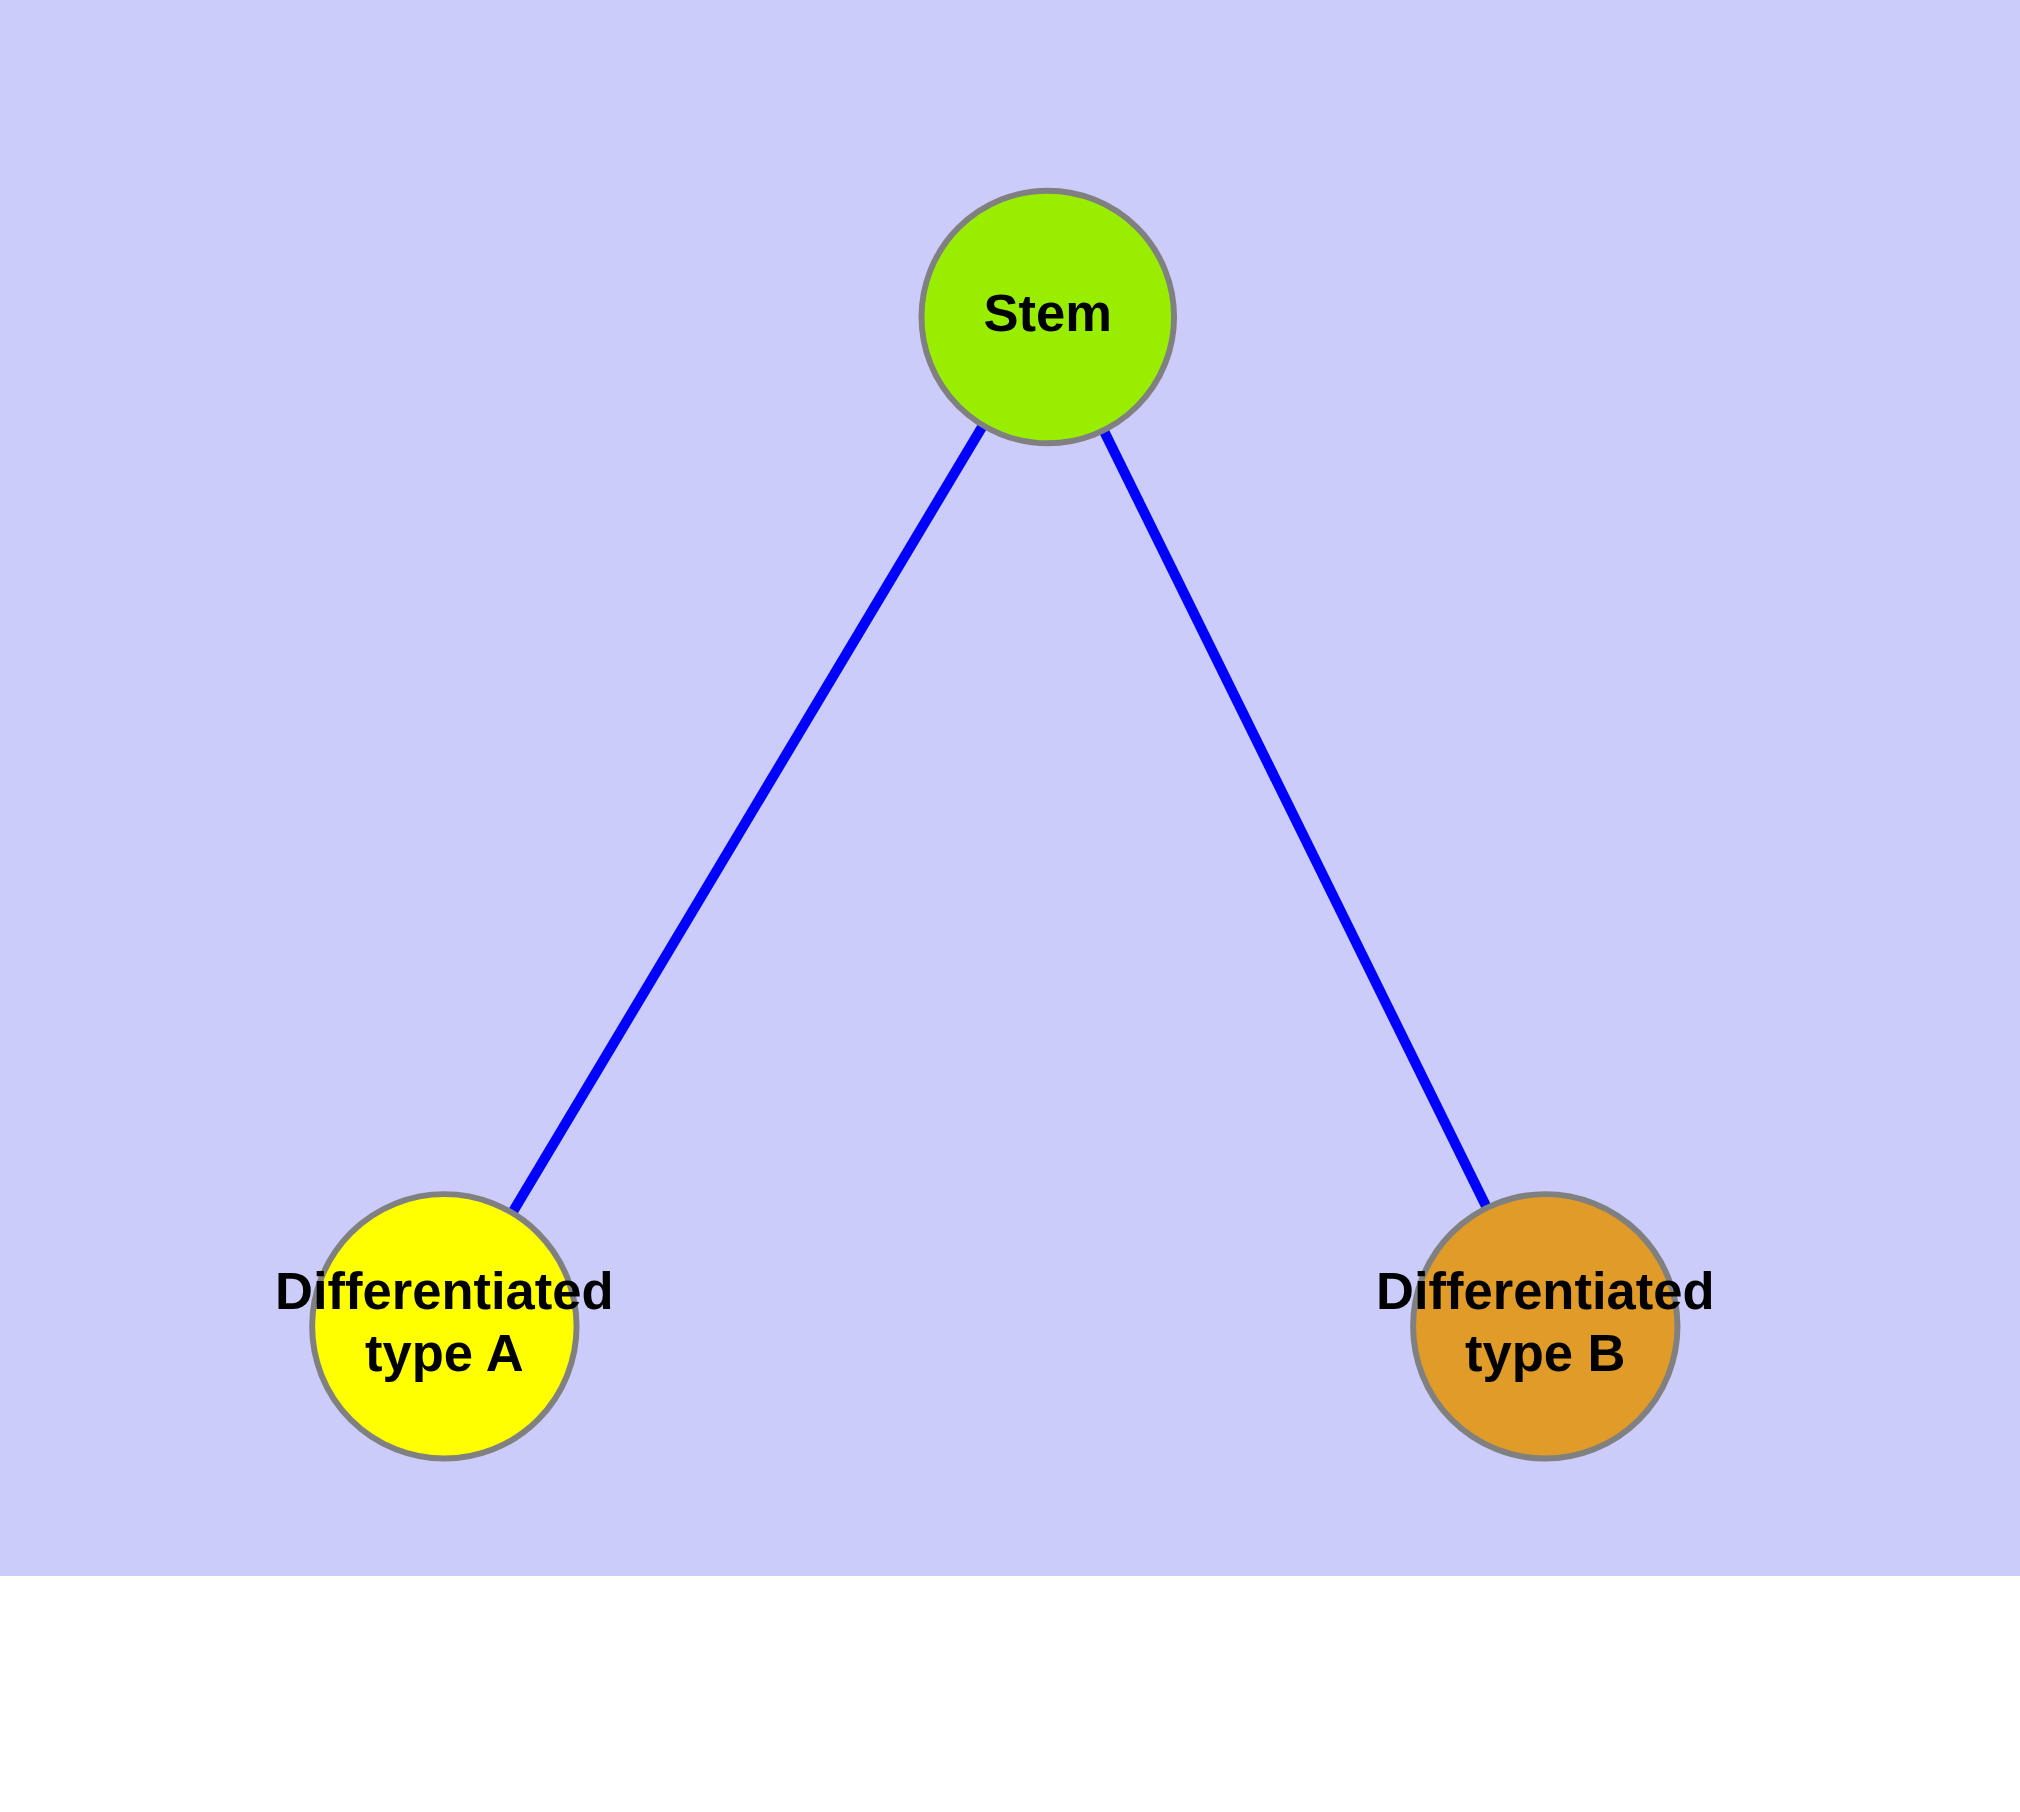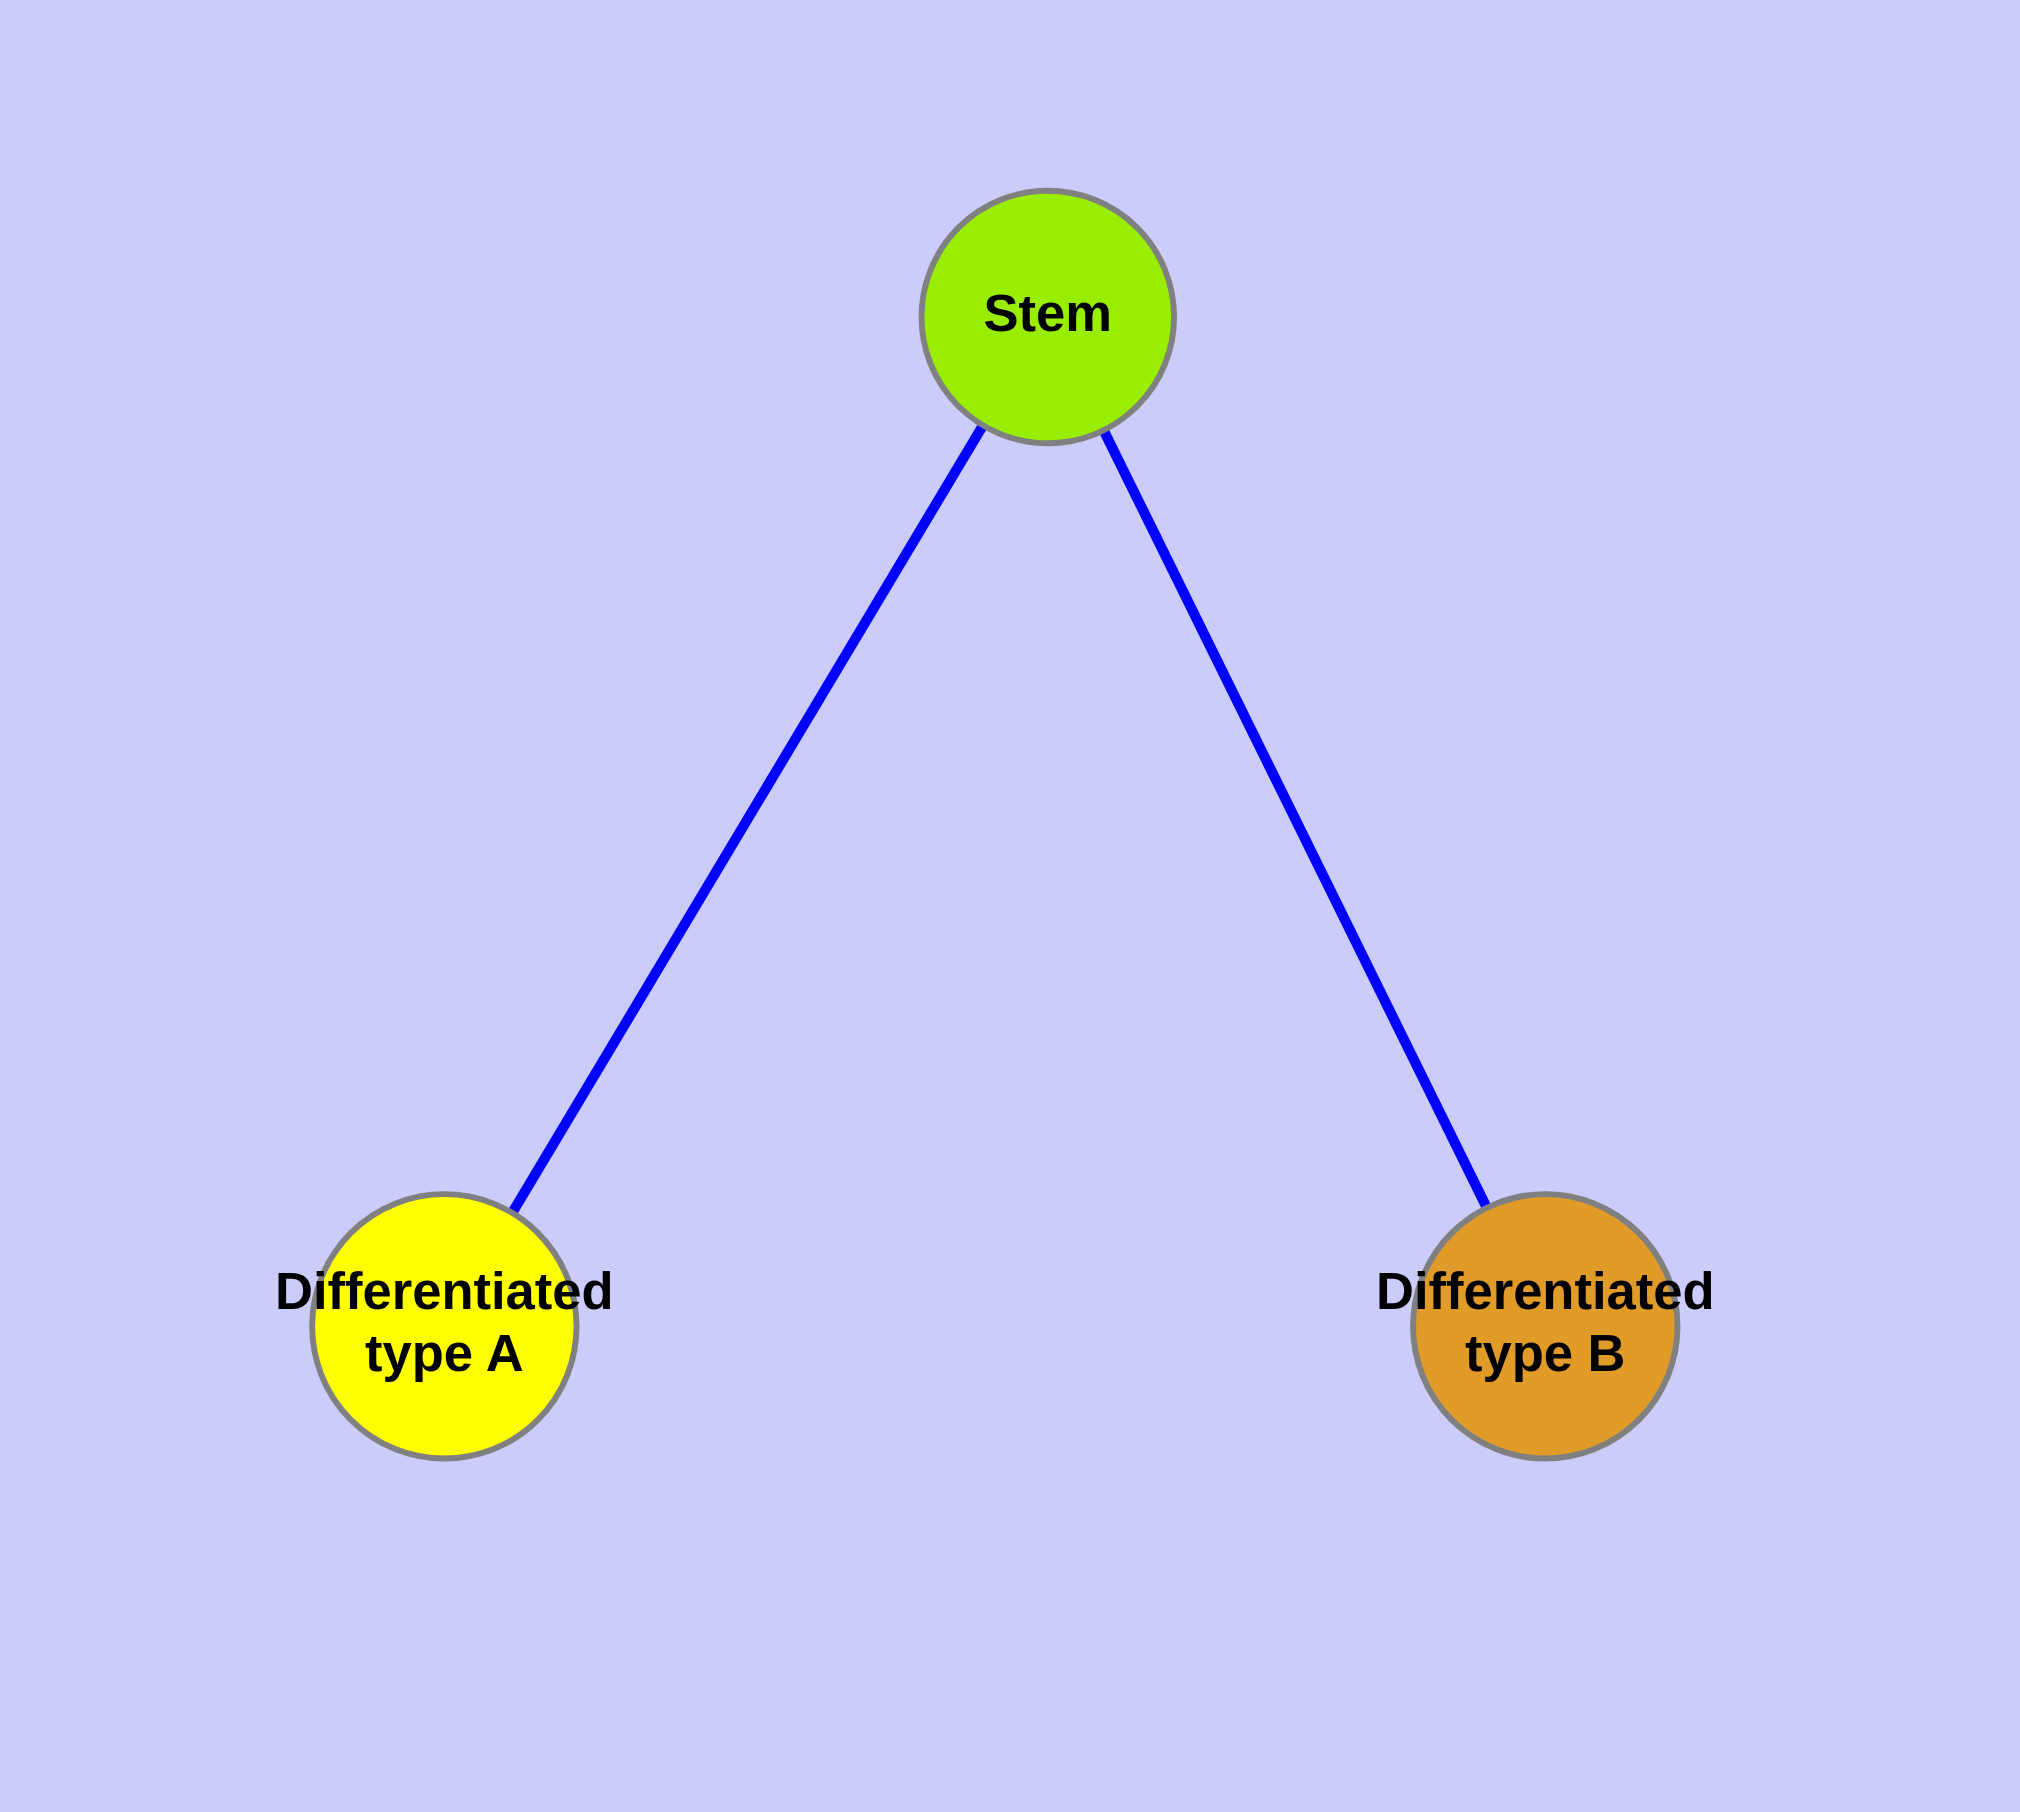--- a/index.html
+++ b/index.html
@@ -30,21 +30,21 @@
     font-size: 62px;
     dominant-baseline: middle;
     text-anchor: middle;
     pointer-events: none;
     white-space: pre;
   }
 </style>
 </head>
 <body>
 
-<div id="canvas" style="width: 2021px; height: 1812px; background: rgb(204, 204, 250);">
+<div id="canvas" style="width: 2021px; height: 1576px; background: rgb(204, 204, 250);">
   <svg id="graph-svg" viewBox="0 0 2384 2138" xmlns="http://www.w3.org/2000/svg" style="width: 2021px; height: 1812px;">
 
     <rect id="bg-rect" x="0" y="0" width="2384" height="2138" fill="#ccccfa"></rect>
 
     <g id="edges-layer">
         <line x1="1236" y1="374" x2="524" y2="1565" stroke="#0000ff" stroke-width="12" stroke-linecap="butt"></line>
         <line x1="1236" y1="374" x2="1823" y2="1565" stroke="#0000ff" stroke-width="12" stroke-linecap="butt"></line>
       </g>
     <g id="nodes-layer">
         <circle cx="1236" cy="374" r="149" fill="#99ee00" stroke="#808080" stroke-width="7"></circle>

